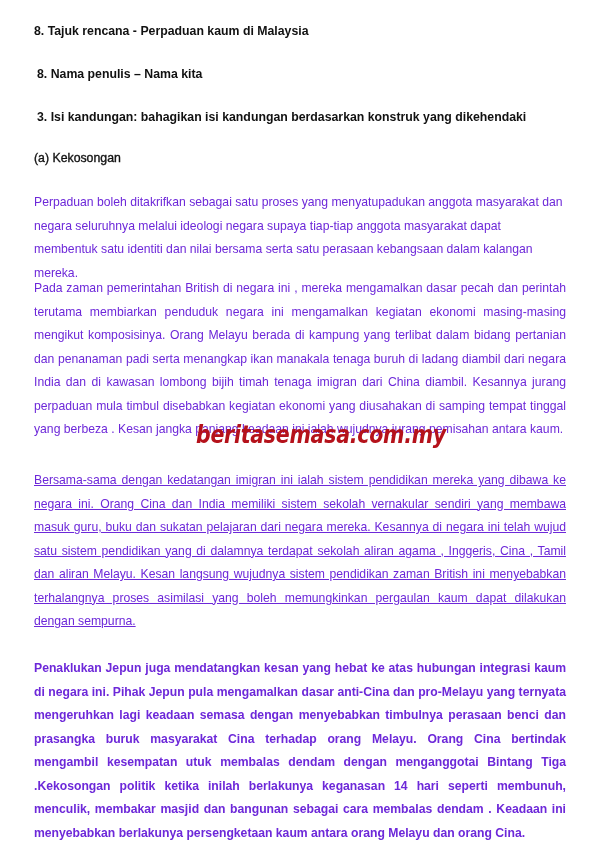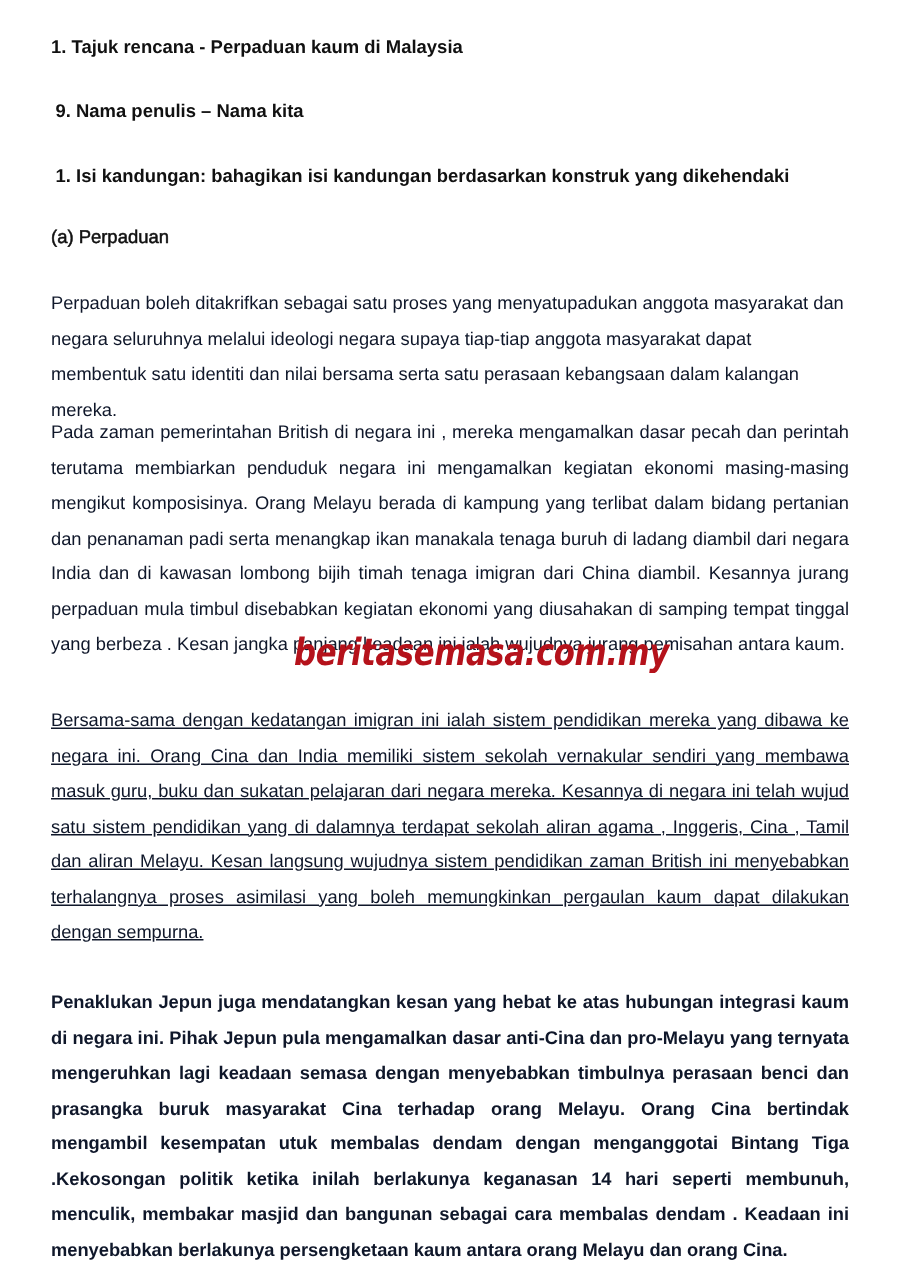--- a/index.html
+++ b/index.html
@@ -34,21 +34,21 @@
     .h3 { left: 37px; top: 110px; }
     .h4 { left: 34px; top: 151px; font-weight: normal; -webkit-text-stroke: 0.35px #111; }
 
     .para {
       position: absolute;
       left: 34px;
       width: 532px;
       font-size: 12.2px;
       line-height: 23.5px;
       text-align: justify;
-      color: #0f172a;
+      color: #6d28d9;
     }
     .p1 { top: 191px; text-align: left; }
     .p2 { top: 277px; }
     .p3 { top: 469px; text-decoration: underline; }
     .p4 { top: 657px; font-weight: bold; }
 
     .watermark {
       position: absolute;
       left: 196px;
       top: 420px;
@@ -60,24 +60,24 @@
       color: #b5121b;
       transform: scaleX(0.82);
       transform-origin: left center;
       white-space: nowrap;
     }
   </style>
 </head>
 <body>
 
 <div class="page">
-  <div class="heading h1">1. Tajuk rencana -  Perpaduan kaum di Malaysia</div>
-  <div class="heading h2">9. Nama penulis – Nama kita</div>
-  <div class="heading h3">1. Isi kandungan: bahagikan isi kandungan berdasarkan konstruk yang dikehendaki</div>
-  <div class="heading h4">(a) Perpaduan</div>
+  <div class="heading h1">8. Tajuk rencana -  Perpaduan kaum di Malaysia</div>
+  <div class="heading h2">8. Nama penulis – Nama kita</div>
+  <div class="heading h3">3. Isi kandungan: bahagikan isi kandungan berdasarkan konstruk yang dikehendaki</div>
+  <div class="heading h4">(a) Kekosongan</div>
 
   <p class="para p1" style="margin:0;">Perpaduan boleh ditakrifkan sebagai satu proses yang menyatupadukan anggota masyarakat dan negara seluruhnya melalui ideologi negara supaya tiap-tiap anggota masyarakat dapat membentuk satu identiti dan nilai bersama serta satu perasaan kebangsaan dalam  kalangan mereka.</p>
   <p class="para p2" style="margin:0;">Pada zaman pemerintahan British di negara ini , mereka mengamalkan  dasar pecah dan perintah terutama membiarkan penduduk   negara ini mengamalkan kegiatan ekonomi masing-masing mengikut komposisinya. Orang Melayu berada di kampung yang terlibat dalam bidang pertanian dan penanaman padi serta menangkap ikan   manakala tenaga buruh di ladang diambil dari negara India dan di kawasan lombong bijih timah tenaga imigran dari China diambil. Kesannya jurang perpaduan mula timbul disebabkan kegiatan ekonomi yang diusahakan di samping  tempat tinggal yang berbeza . Kesan jangka panjang keadaan ini ialah wujudnya jurang pemisahan antara kaum.</p>
   <p class="para p3" style="margin:0;">Bersama-sama dengan kedatangan imigran ini ialah sistem pendidikan mereka yang dibawa ke negara ini. Orang Cina dan India memiliki sistem sekolah vernakular sendiri yang membawa masuk guru, buku dan sukatan pelajaran dari negara mereka. Kesannya di negara ini telah wujud satu sistem pendidikan yang di dalamnya terdapat sekolah aliran agama , Inggeris, Cina , Tamil dan aliran  Melayu.  Kesan langsung wujudnya sistem  pendidikan zaman British ini menyebabkan terhalangnya proses asimilasi yang boleh memungkinkan pergaulan kaum dapat dilakukan dengan sempurna.</p>
   <p class="para p4" style="margin:0;">Penaklukan Jepun  juga mendatangkan kesan yang hebat ke atas hubungan integrasi kaum di negara ini. Pihak Jepun pula mengamalkan dasar anti-Cina dan pro-Melayu yang ternyata mengeruhkan lagi keadaan semasa dengan menyebabkan timbulnya perasaan benci dan prasangka buruk masyarakat Cina terhadap orang Melayu. Orang Cina bertindak mengambil kesempatan utuk membalas dendam dengan menganggotai Bintang Tiga .Kekosongan politik ketika inilah berlakunya  keganasan 14 hari seperti membunuh, menculik, membakar masjid dan bangunan sebagai cara membalas dendam . Keadaan ini    menyebabkan berlakunya persengketaan kaum antara orang Melayu dan orang Cina.</p>
 
   <div class="watermark">beritasemasa.com.my</div>
 </div>
 
 </body></html>

